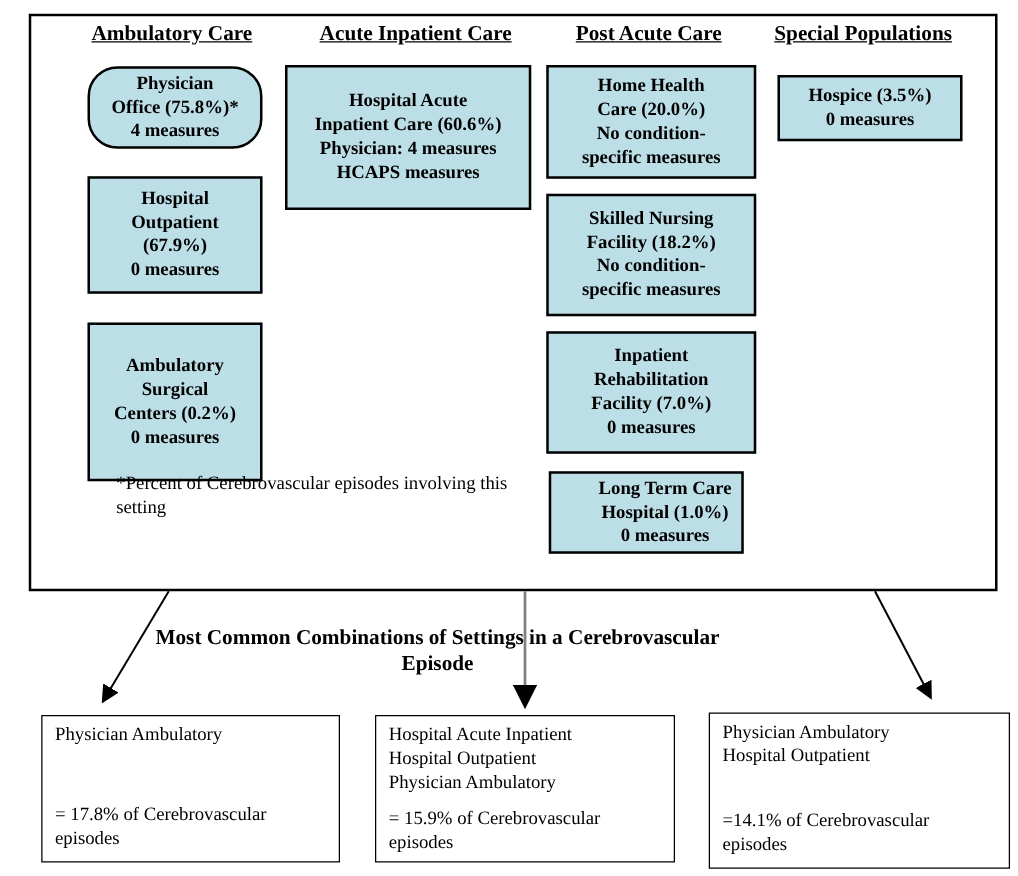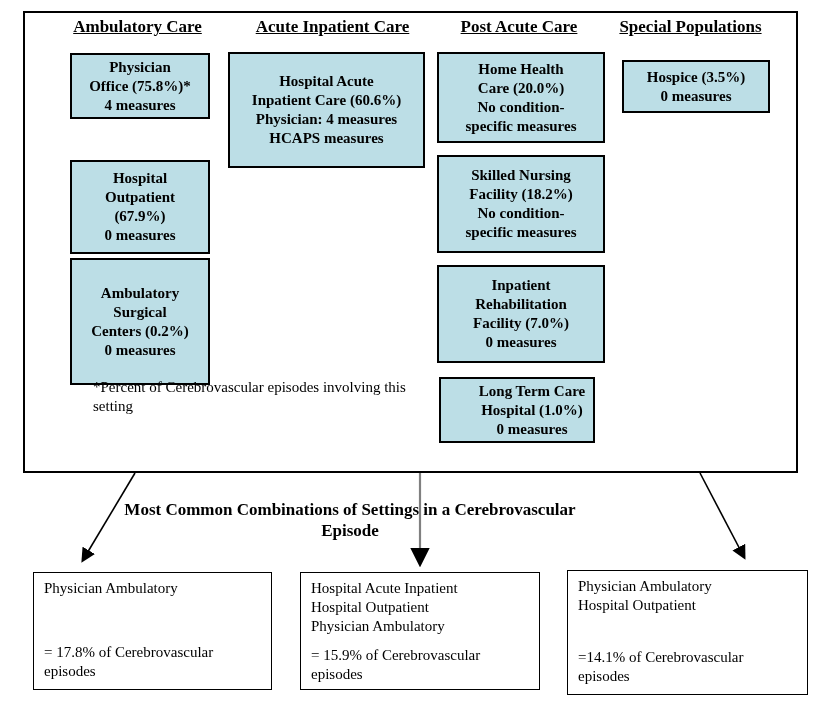--- a/index.html
+++ b/index.html
@@ -44,24 +44,24 @@
 
 <div id="canvas">
 
   <div class="abs" id="outer-box"></div>
 
   <div class="abs col-header" style="left:60px;width:155px;">Ambulatory Care</div>
   <div class="abs col-header" style="left:240px;width:185px;">Acute Inpatient Care</div>
   <div class="abs col-header" style="left:449px;width:140px;">Post Acute Care</div>
   <div class="abs col-header" style="left:603px;width:175px;">Special Populations</div>
 
-  <div class="abs tealbox" style="left:70px;top:53px;width:140px;height:66px;">Physician
+  <div class="abs tealbox" style="left:70px;top:53px;width:140px;height:66px;border-radius:24px;">Physician
 Office (75.8%)*
 4 measures</div>
-  <div class="abs tealbox" style="left:70px;top:160px;width:140px;height:94px;">Hospital
+  <div class="abs tealbox" style="left:70px;top:141px;width:140px;height:94px;">Hospital
 Outpatient
 (67.9%)
 0 measures</div>
   <div class="abs tealbox" style="left:70px;top:258px;width:140px;height:127px;font-family:Liberation Serif, serif;">Ambulatory
 Surgical
 Centers (0.2%)
 0 measures</div>
 
   <div class="abs tealbox" style="left:228px;top:52px;width:197px;height:116px;">Hospital Acute
 Inpatient Care (60.6%)

